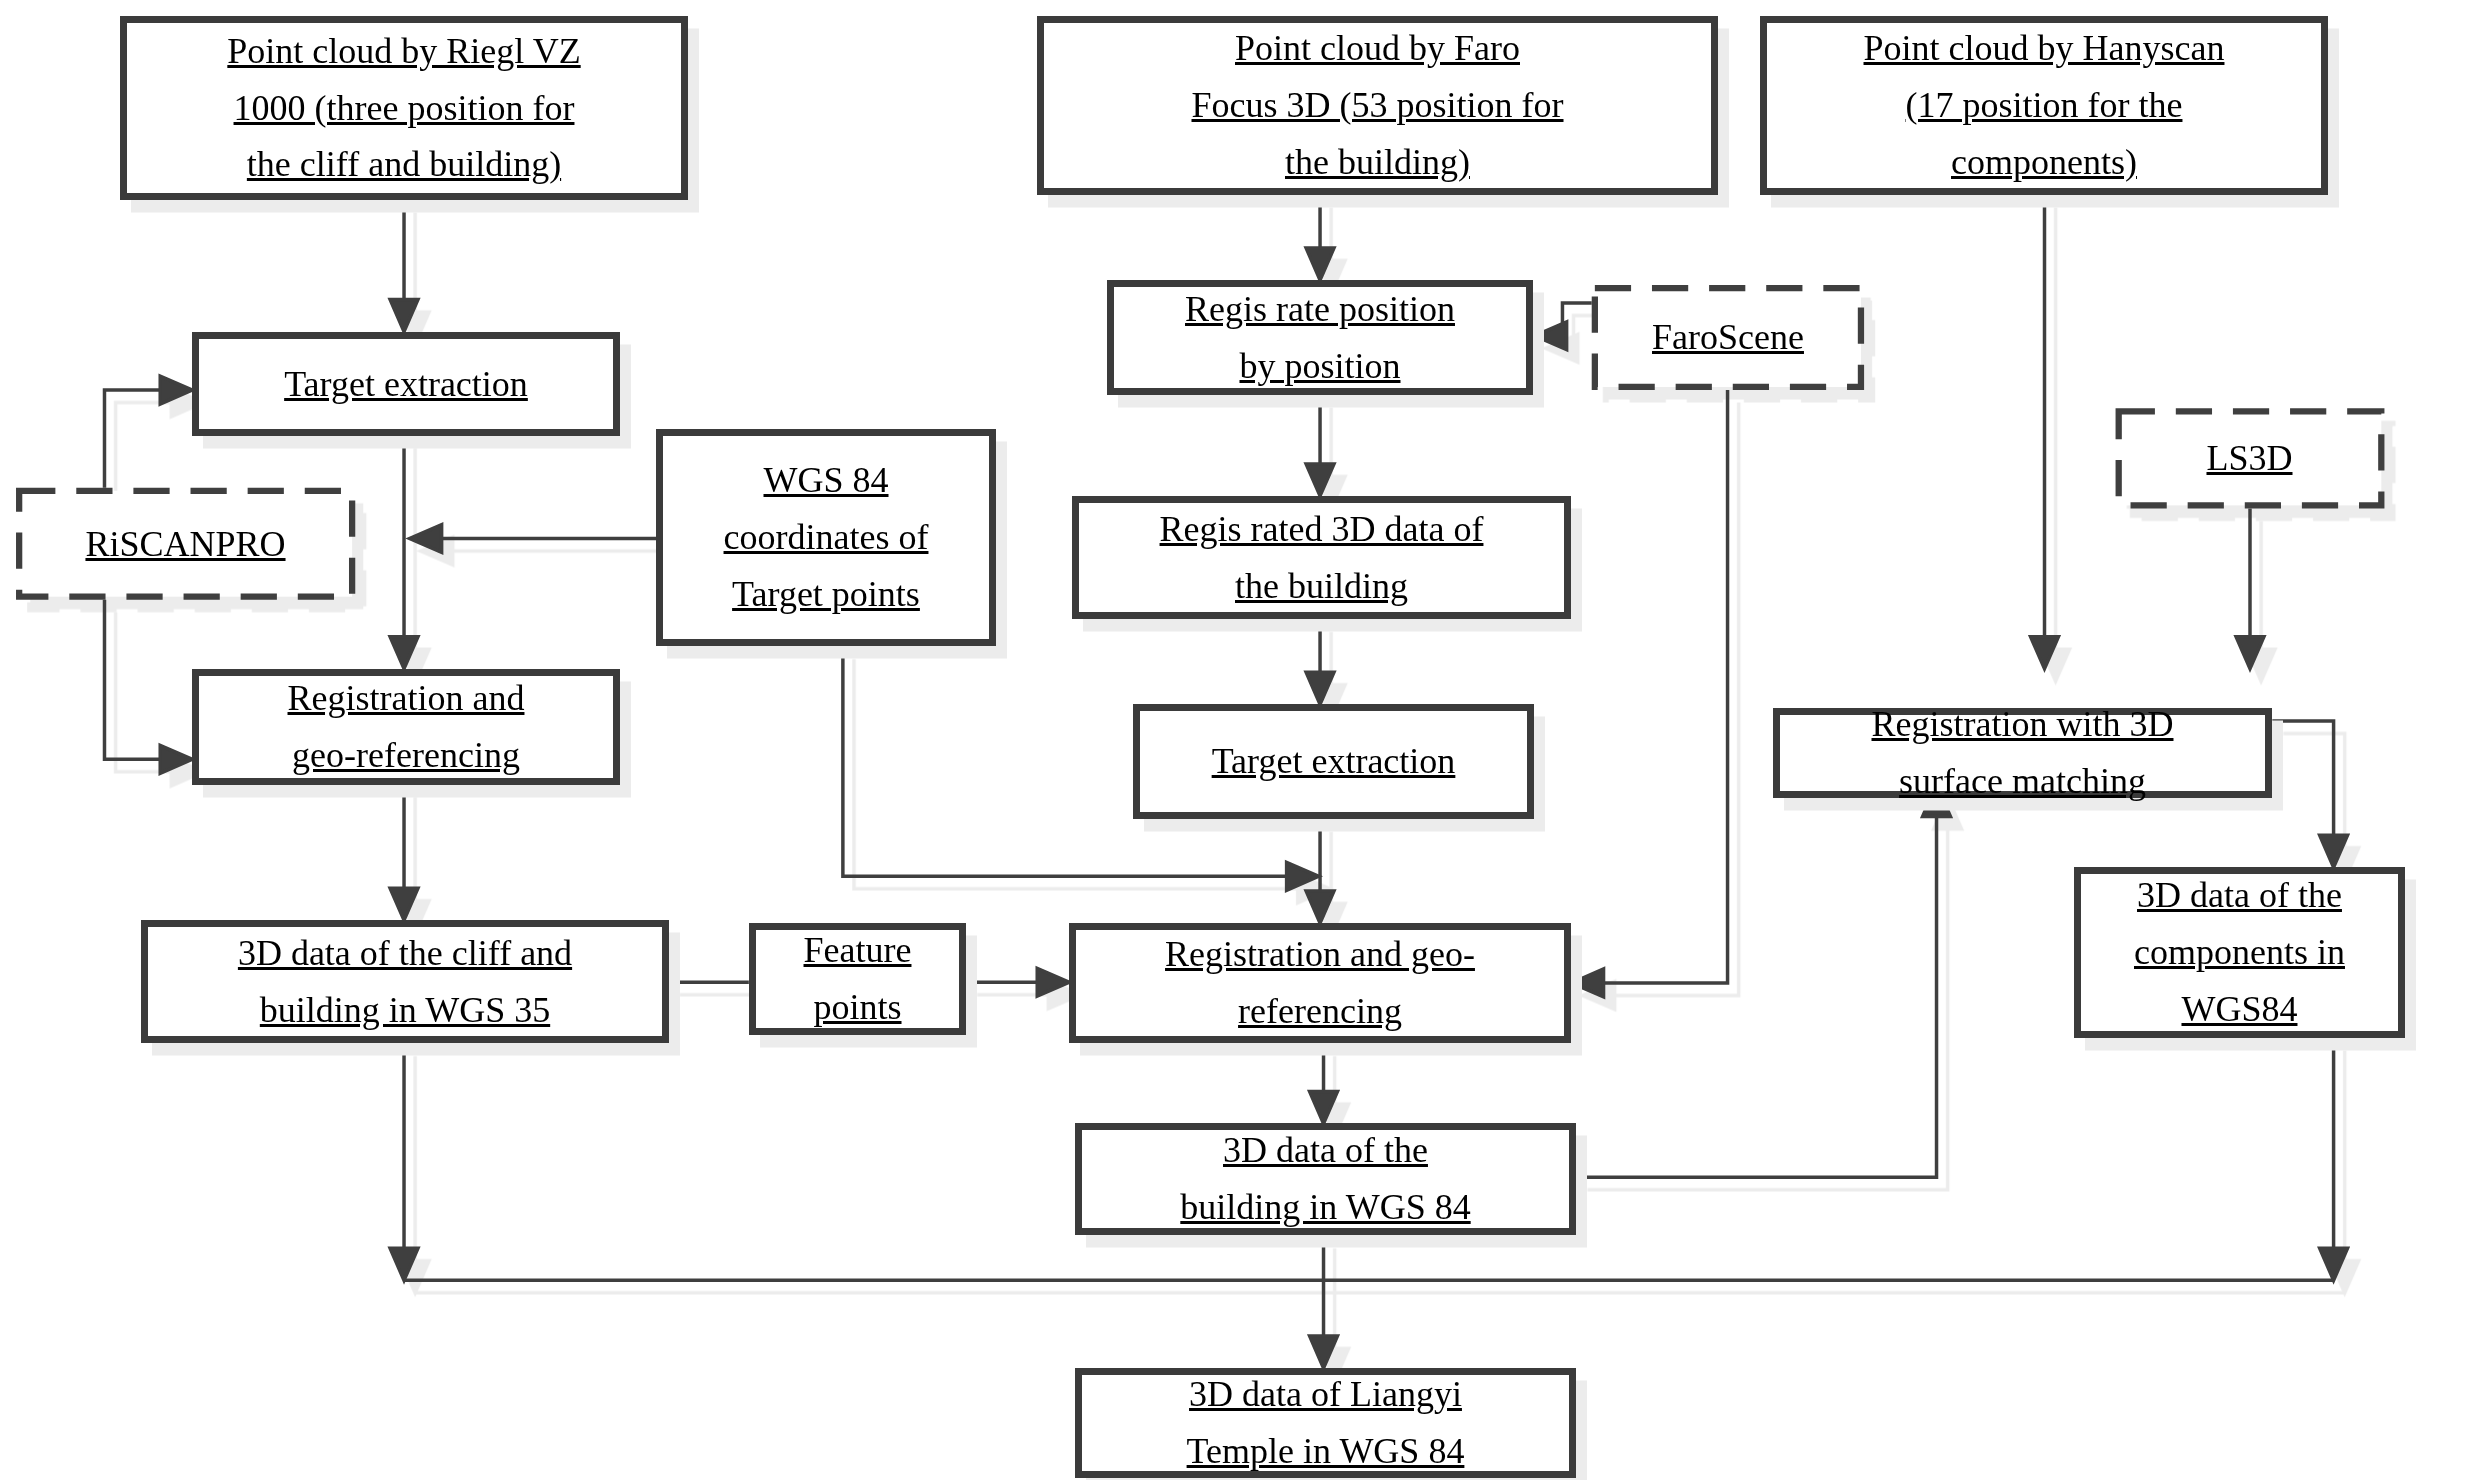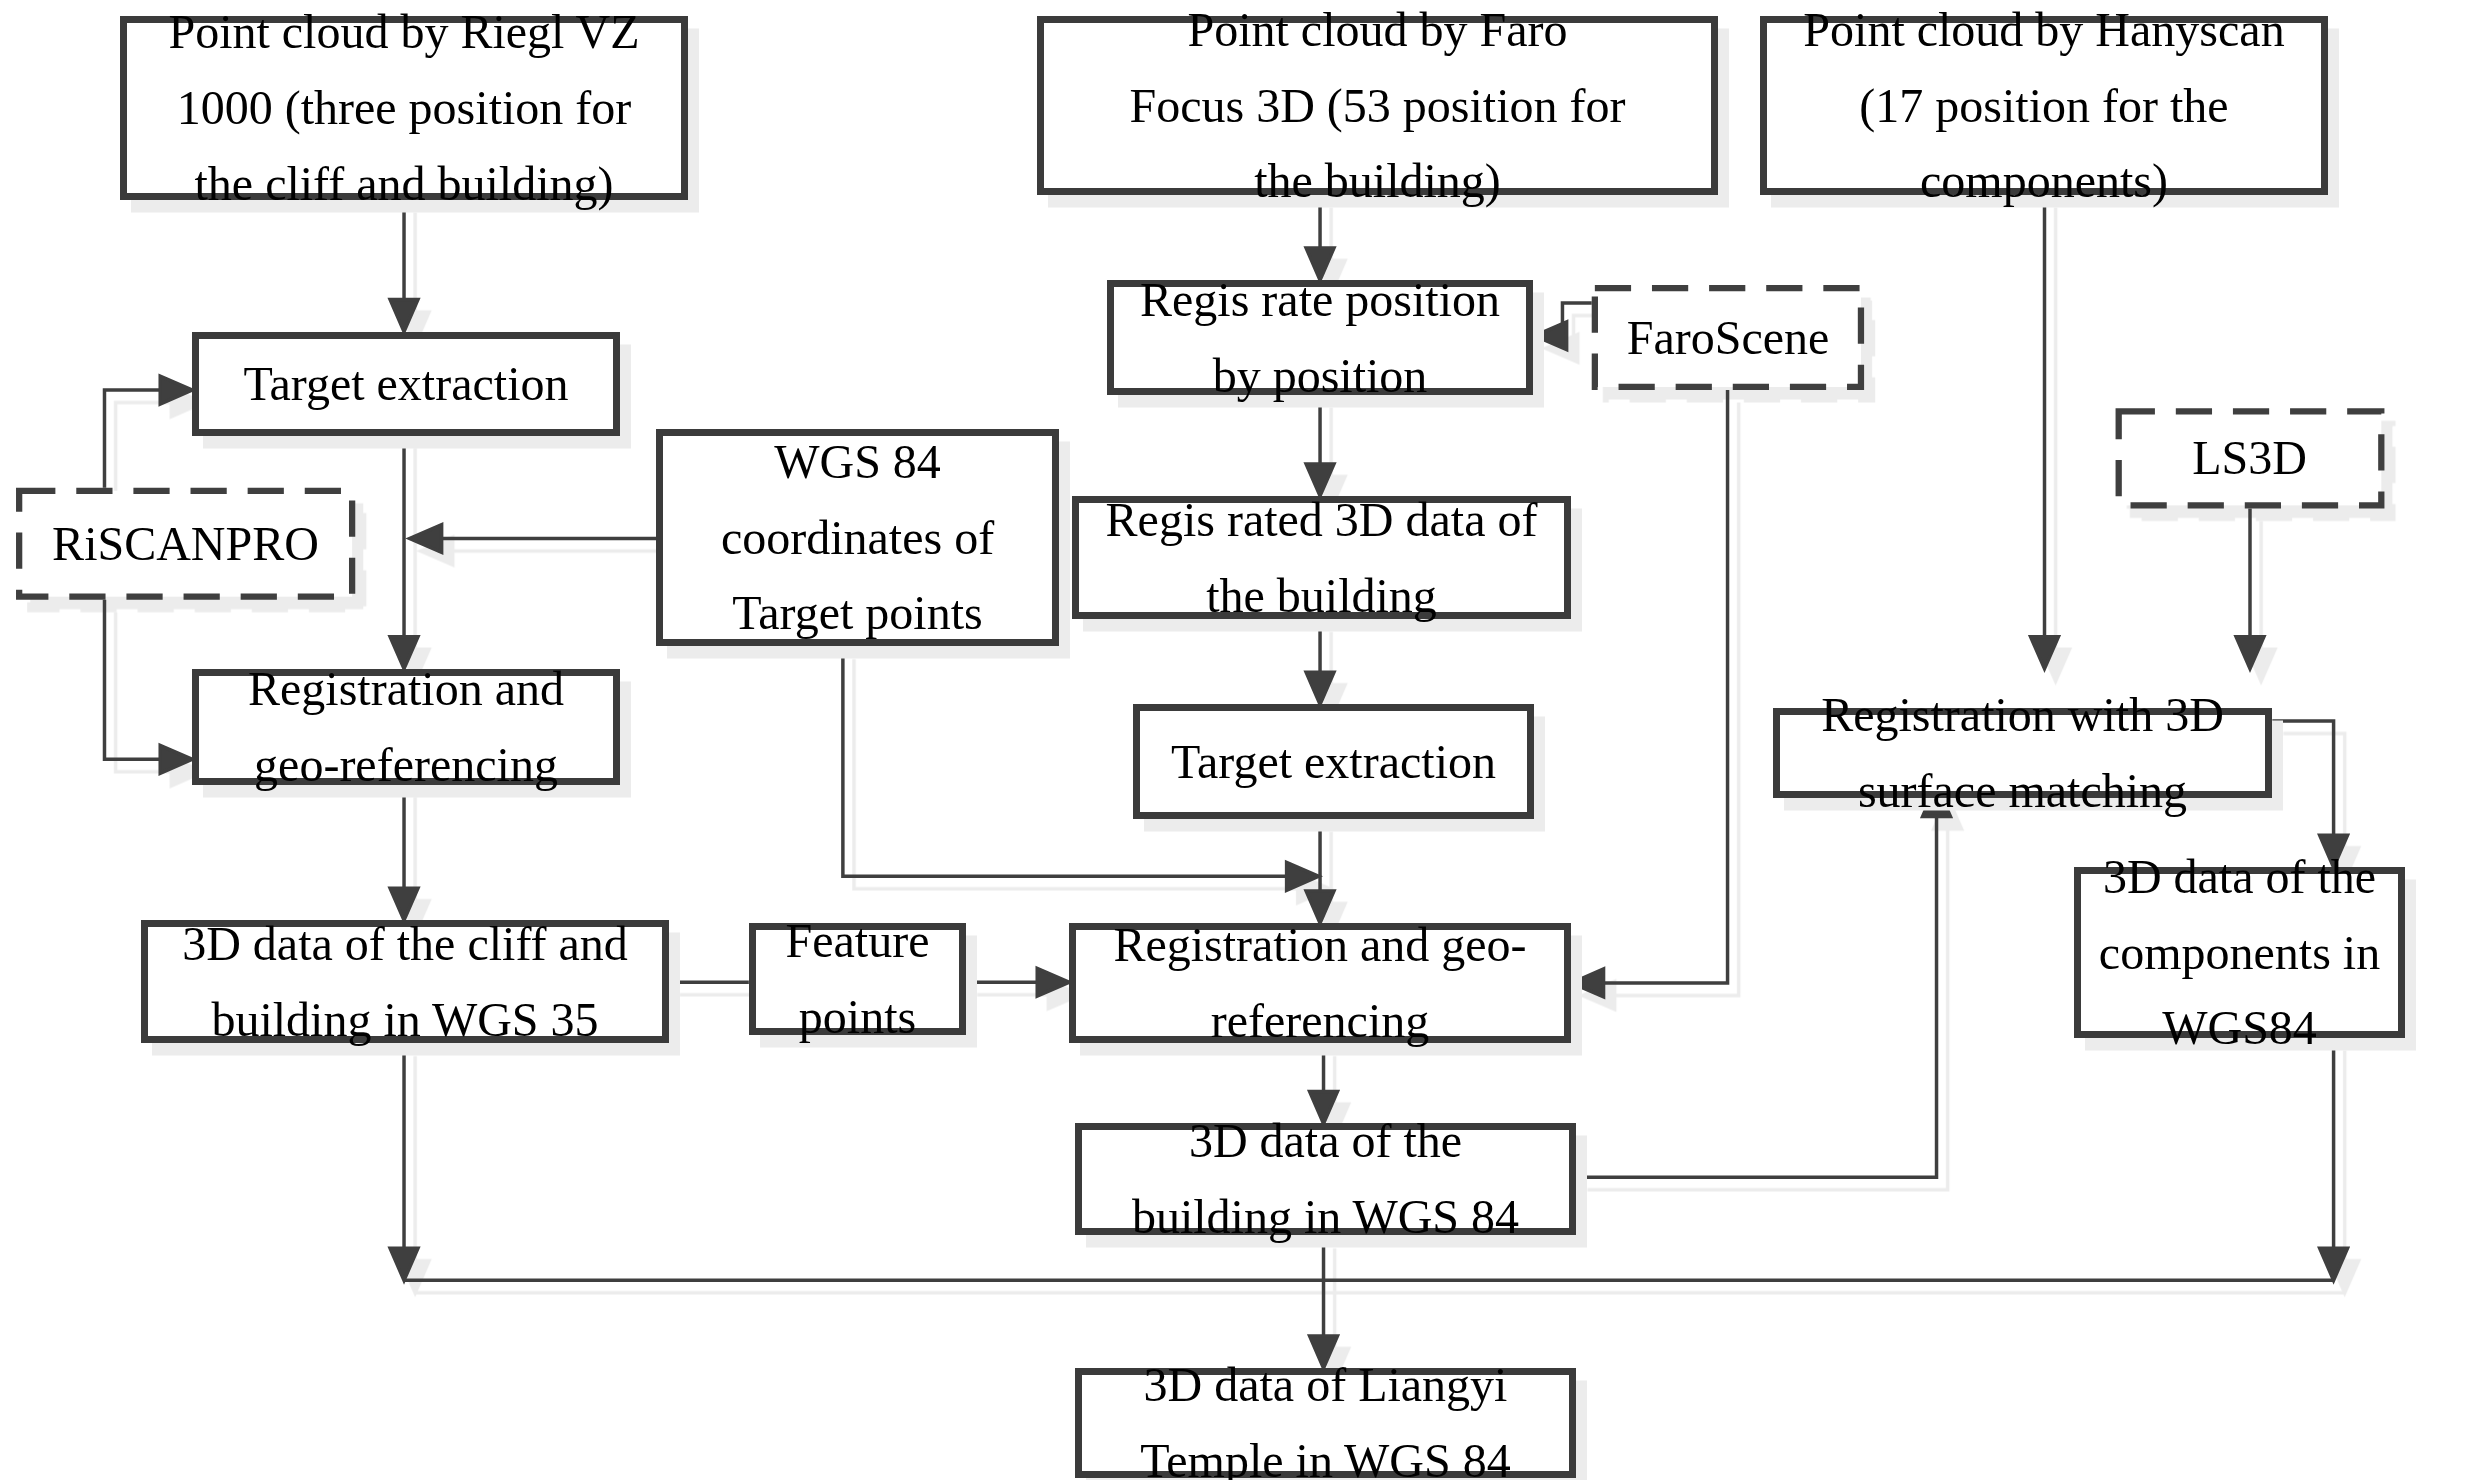--- a/index.html
+++ b/index.html
@@ -1,21 +1,21 @@
 <!DOCTYPE html>
 <html style="font-size:11px"><head>
 <meta charset="utf-8">
 <style>
   html,body{margin:0;padding:0;background:#ffffff;}
   #page{position:relative;width:2475px;height:1481px;background:#ffffff;overflow:hidden;
         font-family:"Liberation Serif","DejaVu Serif",serif;color:#000000;}
   #wire-layer{position:absolute;left:0;top:0;z-index:1;}
   .box{position:absolute;box-sizing:border-box;z-index:2;display:flex;align-items:center;justify-content:center;
        text-align:center;background:#ffffff;border:7.7px solid #3b3b3b;box-shadow:11px 12.5px 0 #ececec;
-       font-size:48px;line-height:1.58;}
+       font-size:36px;line-height:1.58;text-decoration:underline;}
   .ghost{border:none;background:transparent;box-shadow:none;}
   .label{white-space:pre-line;display:block;}
 </style>
 </head>
 <body>
 
 <div id="page">
 
   <svg id="wire-layer" width="2475" height="1481" viewBox="0 0 3553 2126">
     <g stroke="#3f3f3f" fill="#3f3f3f" stroke-width="5" style="filter:drop-shadow(16px 18px 0px #ececec)">
@@ -141,21 +141,21 @@
 (17 position for the
 components)</span>
   </div>
 
   <div class="box" style="left:192px;top:332px;width:428px;height:104px">
     <span class="label">Target extraction</span>
   </div>
   <div class="box ghost" style="left:16px;top:488px;width:339px;height:112px">
     <span class="label">RiSCANPRO</span>
   </div>
-  <div class="box" style="left:656px;top:429px;width:403px;height:217px">
+  <div class="box" style="left:656px;top:429px;width:340px;height:217px">
     <span class="label">WGS 84
 coordinates of
 Target points</span>
   </div>
 
   <div class="box ghost" style="left:1592px;top:285px;width:272px;height:105px">
     <span class="label">FaroScene</span>
   </div>
   <div class="box" style="left:1107px;top:280px;width:426px;height:115px">
     <span class="label">Regis rate position

